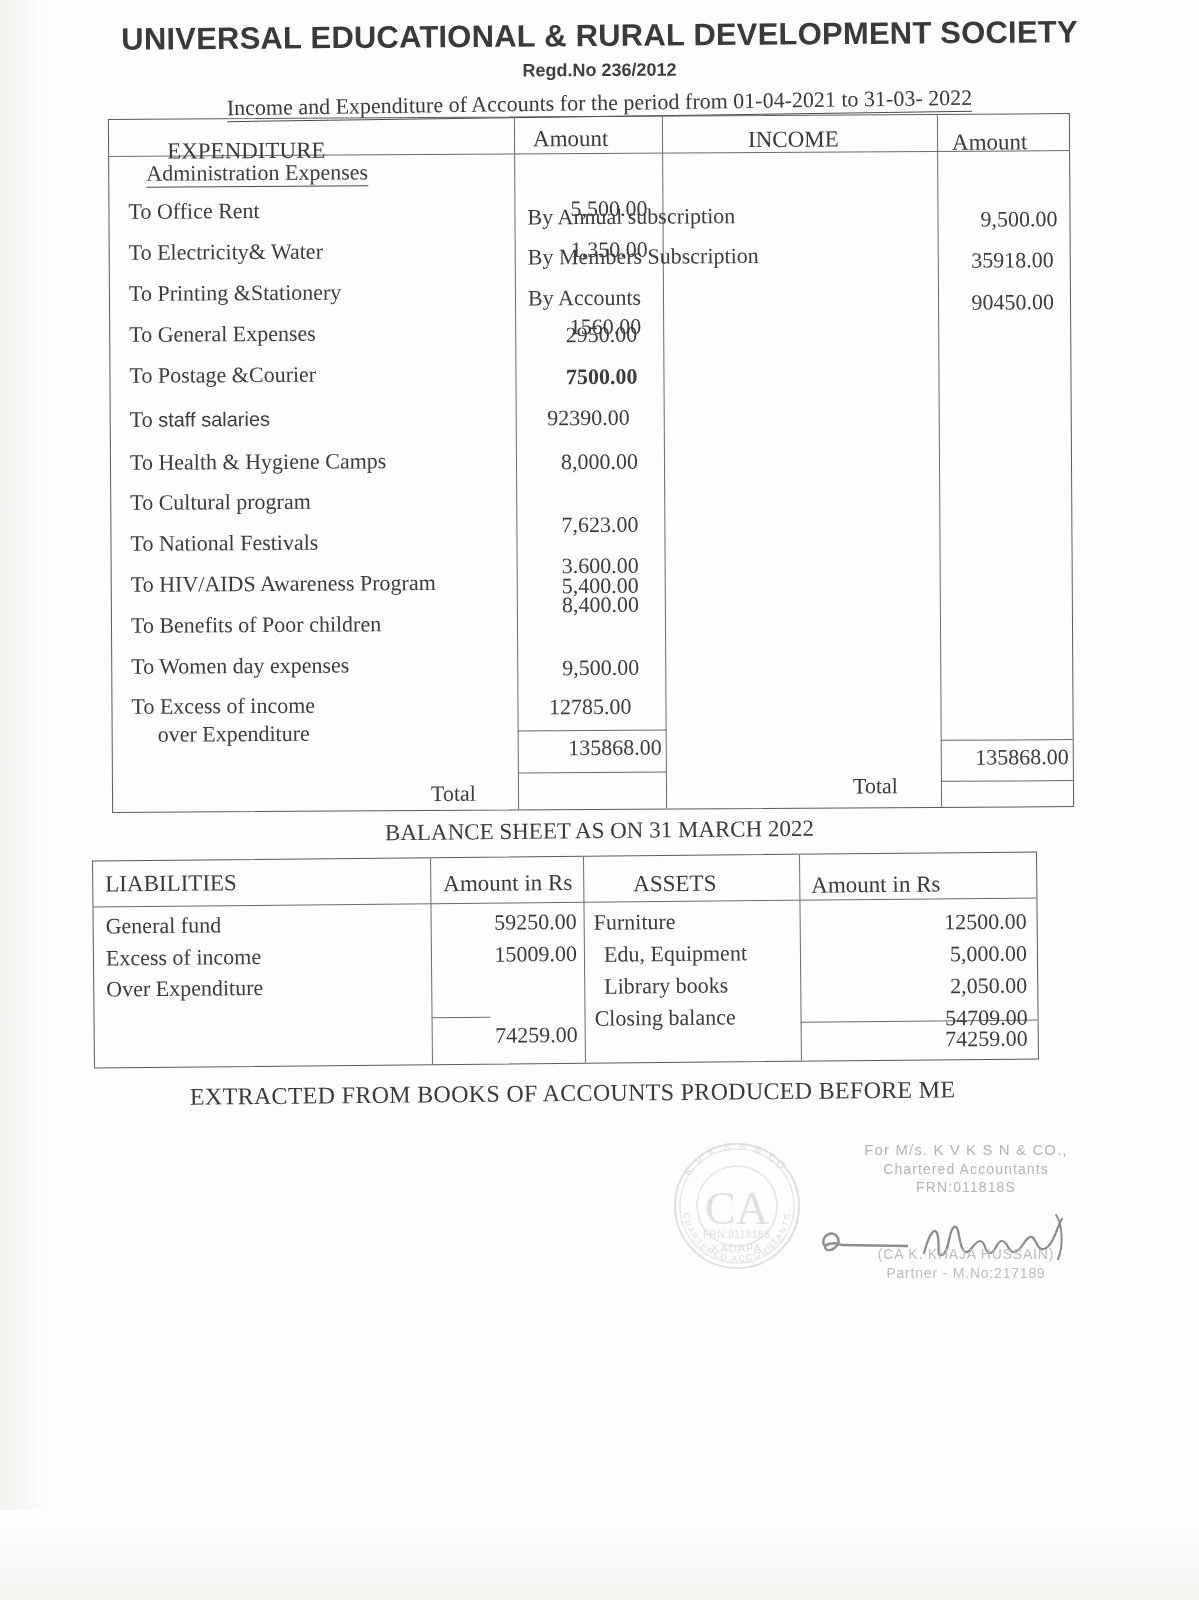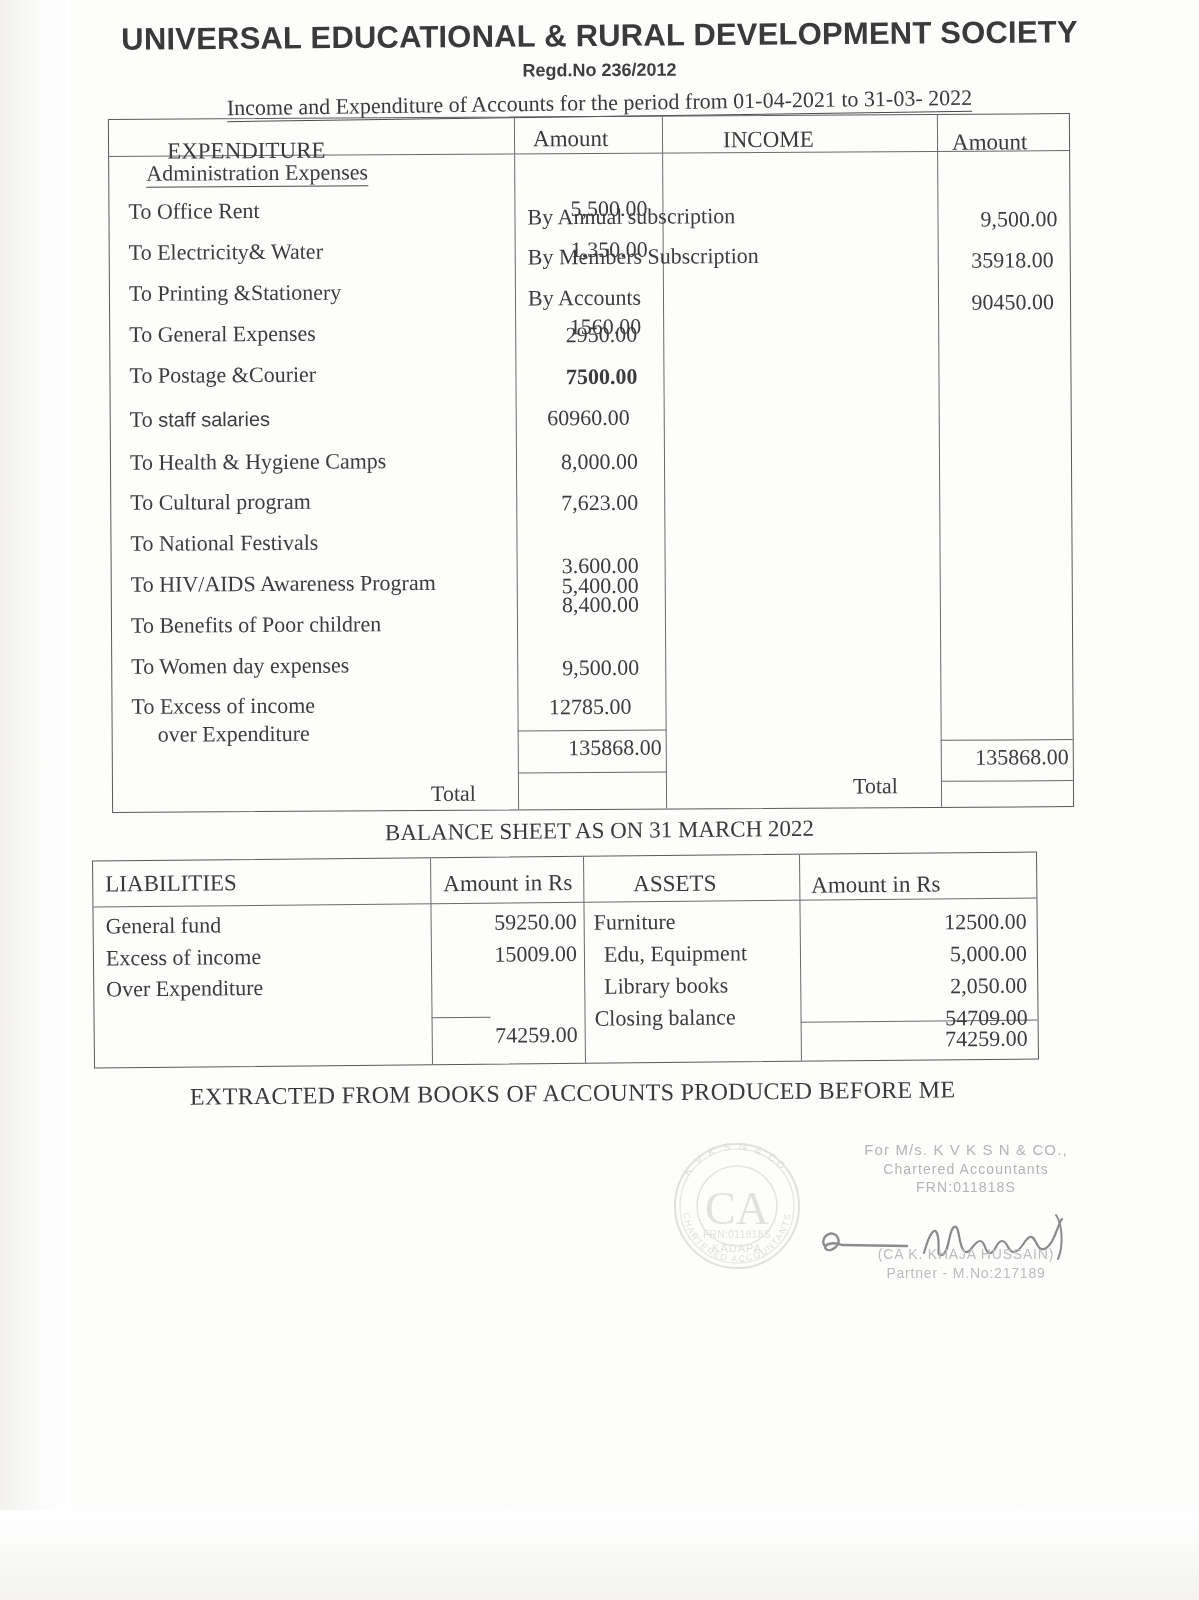--- a/index.html
+++ b/index.html
@@ -237,21 +237,21 @@
 
     <div class="hline" style="top:36px;"></div>
 
     <div class="hline" style="top:613px; left:405px; right:406px;"></div>
     <div class="hline" style="top:655px; left:405px; right:406px;"></div>
     <div class="hline" style="top:625px; left:828px;"></div>
     <div class="hline" style="top:666px; left:828px;"></div>
 
     <div class="ie-head" style="left:58px; top:19px;">EXPENDITURE</div>
     <div class="ie-head" style="left:424px; top:9px;">Amount</div>
-    <div class="ie-head" style="left:614px; top:11px;">INCOME</div>
+    <div class="ie-head" style="left:639px; top:11px;">INCOME</div>
     <div class="ie-head" style="left:843px; top:15px;">Amount</div>
 
     <div class="cell-text" style="left:37px; top:41px;">
       <span class="underline-label">Administration Expenses</span>
     </div>
 
     <div class="cell-text" style="left:19px; top:79px;">To Office Rent</div>
     <div class="cell-num" style="left:393px; top:79px; width:145px;">5,500.00</div>
 
     <div class="cell-text" style="left:19px; top:120px;">To Electricity&amp; Water</div>
@@ -260,27 +260,27 @@
     <div class="cell-text" style="left:19px; top:161px;">To Printing &amp;Stationery</div>
     <div class="cell-num" style="left:386px; top:161px; width:145px;margin-top:36px;">1560.00</div>
 
     <div class="cell-text" style="left:19px; top:202px;">To General Expenses</div>
     <div class="cell-num" style="left:382px; top:205px; width:145px;">2950.00</div>
 
     <div class="cell-text" style="left:19px; top:243px;">To Postage &amp;Courier</div>
     <div class="cell-num" style="left:382px; top:247px; width:145px;font-weight:bold;">7500.00</div>
 
     <div class="cell-text sans-row" style="left:19px; top:287px;"><span style="font-family: &quot;Liberation Serif&quot;, serif; font-size: 22px;">To </span><span>staff salaries</span></div>
-    <div class="cell-num" style="left:374px; top:288px; width:145px;">60960.00</div>
+    <div class="cell-num" style="left:374px; top:288px; width:145px;">92390.00</div>
 
     <div class="cell-text" style="left:19px; top:330px;">To Health &amp; Hygiene Camps</div>
     <div class="cell-num" style="left:382px; top:332px; width:145px;">8,000.00</div>
 
     <div class="cell-text" style="left:19px; top:370px;">To Cultural program</div>
-    <div class="cell-num" style="left:382px; top:373px; width:145px;">7,623.00</div>
+    <div class="cell-num" style="left:382px; top:395px; width:145px;">7,623.00</div>
 
     <div class="cell-text" style="left:19px; top:411px;">To National Festivals</div>
     <div class="cell-num" style="left:382px; top:436px; width:145px;">3.600.00</div>
 
     <div class="cell-text" style="left:19px; top:452px;">To HIV/AIDS Awareness Program</div>
     <div class="cell-num" style="left:382px; top:456px; width:145px;">5,400.00</div>
 
     <div class="cell-text" style="left:19px; top:493px;">To Benefits of Poor children</div>
     <div class="cell-num" style="left:382px; top:475px; width:145px;">8,400.00</div>
 

